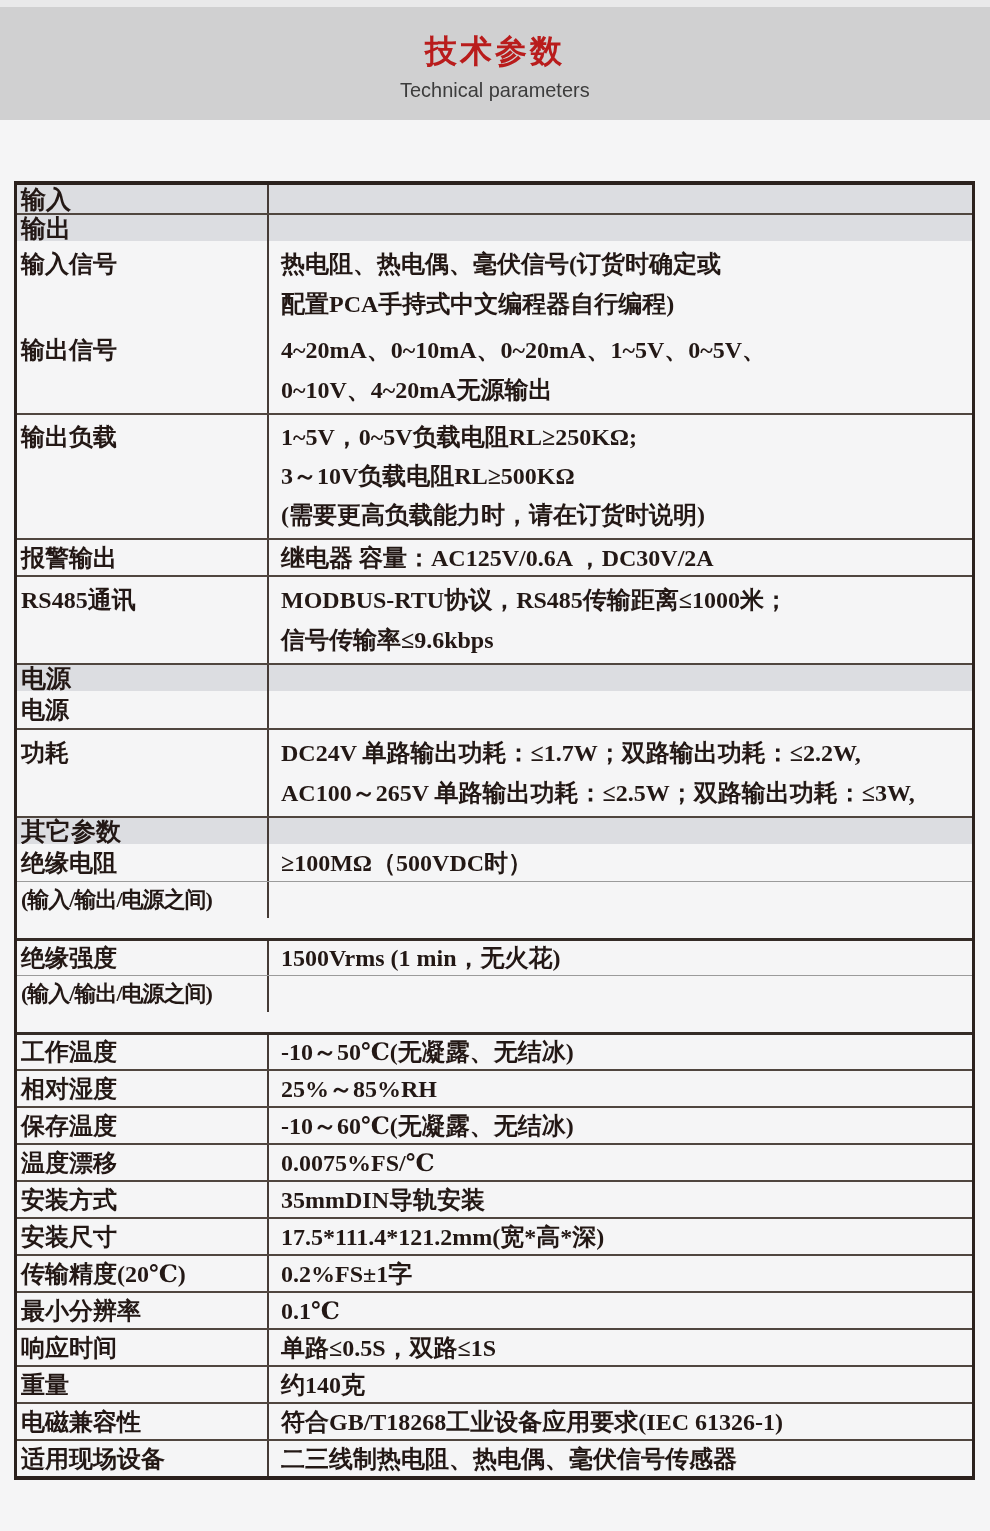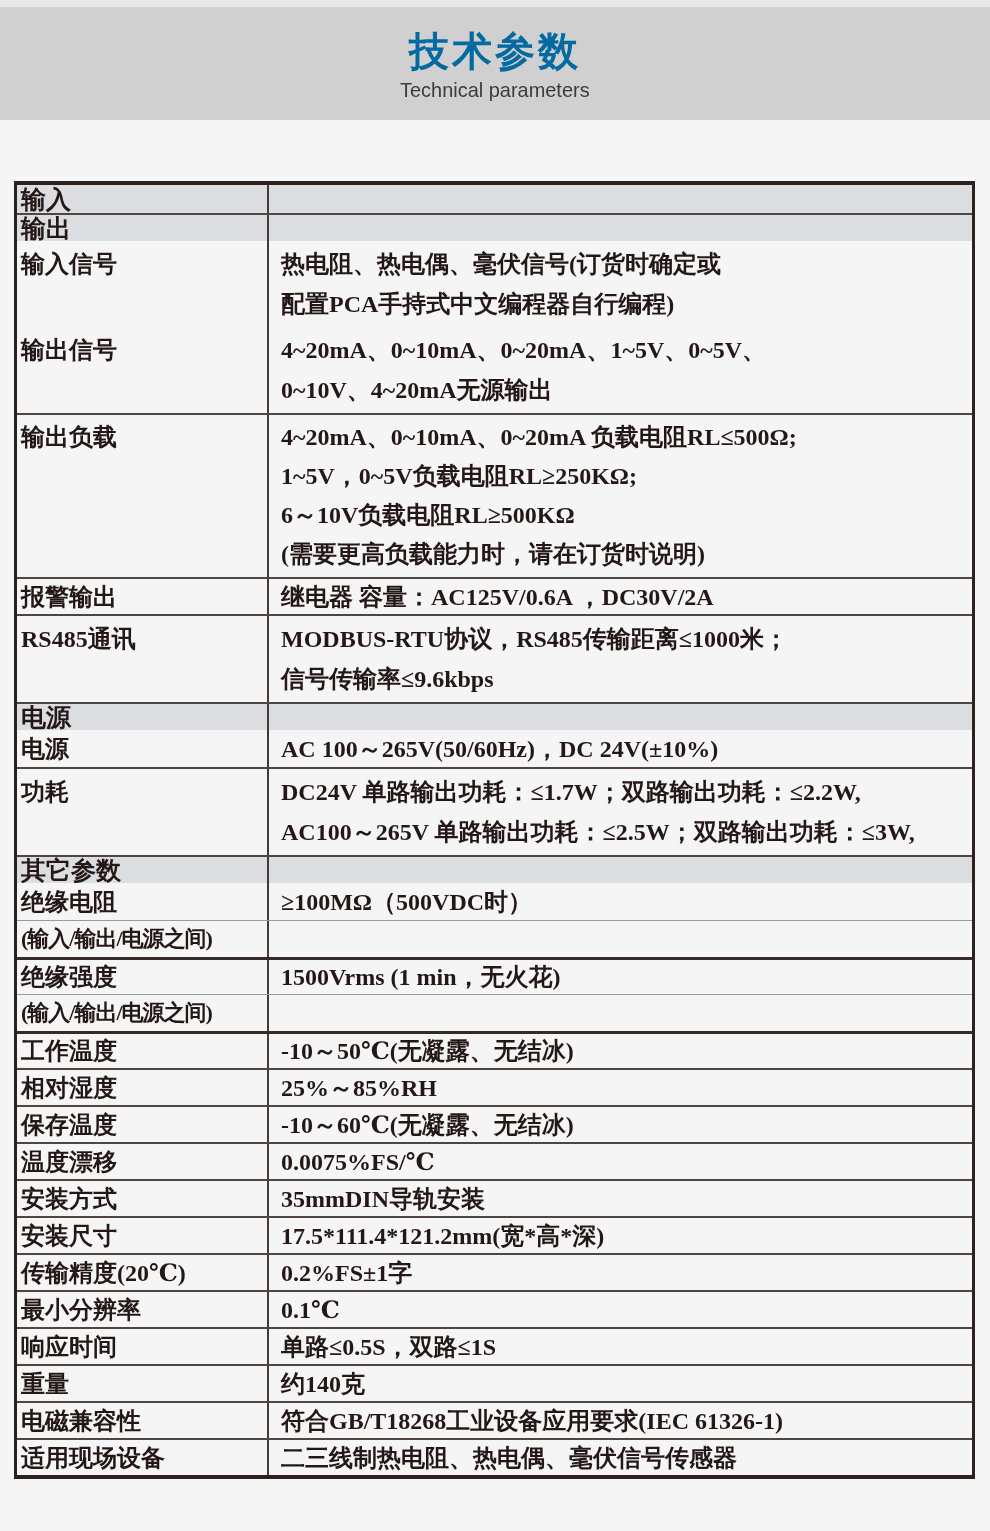--- a/index.html
+++ b/index.html
@@ -11,22 +11,22 @@
     overflow:hidden;
   }
   
   .top-strip{height:7px;background:#e9e9ea;}
   .banner{
     height:113px;background:#d0d0d1;
     display:flex;flex-direction:column;align-items:center;justify-content:center;
   }
   .banner .title{
     font-family:"Liberation Sans","DejaVu Sans",sans-serif;
-    font-weight:bold;font-size:40px;line-height:50px;
-    letter-spacing:3px;color:#0369a1;
+    font-weight:bold;font-size:32px;line-height:50px;
+    letter-spacing:3px;color:#b91c1c;
   }
   .banner .subtitle{
     font-family:"Liberation Sans","DejaVu Sans",sans-serif;
     font-size:21px;line-height:24px;color:#3c3c3c;
     margin-top:2px;transform:scaleX(.95);
   }
   
   .spec-table{
     margin:61px 0 0 14px;
     width:961px;
@@ -58,21 +58,21 @@
   .kind-param.single .cell-value{display:flex;align-items:center;text-align:right;}
   .kind-param.multi .cell-label{align-items:flex-start;padding-top:3px;line-height:40px;}
   .kind-param.multi .cell-value{padding-top:3px;padding-bottom:3px;line-height:40px;}
   .kind-param.lines-4 .cell-value{line-height:39px;}
   .kind-param.lines-4 .cell-label{line-height:39px;}
   .kind-sub{height:37px;border-top:1px solid #9b9b9b;}
   .kind-sub .cell-label{font-size:22px;letter-spacing:-1px;}
   
   .t-row.first{border-top:none;}
   .t-row.after-section{border-top:none;}
-  .t-row.after-sub{border-top:3px solid #352c27;}
+  .t-row.after-sub{border-top:3px solid #352c27;margin-top:20px;}
 </style>
 </head>
 <body>
 
 <div class="top-strip"></div>
 
 <div class="banner">
   <div class="title">技术参数</div>
   <div class="subtitle">Technical parameters</div>
 </div>
@@ -96,23 +96,22 @@
     <div class="t-row kind-param multi lines-2 after-section">
       <div class="cell-label">输出信号</div>
       <div class="cell-value">
         <div class="value-line">4~20mA、0~10mA、0~20mA、1~5V、0~5V、</div>
         <div class="value-line">0~10V、4~20mA无源输出</div>
       </div>
     </div>
     <div class="t-row kind-param multi lines-4">
       <div class="cell-label">输出负载</div>
       <div class="cell-value">
-        <div class="value-line">4~20mA、0~10mA、0~20mA 负载电阻RL≤500Ω;</div>
         <div class="value-line">1~5V，0~5V负载电阻RL≥250KΩ;</div>
-        <div class="value-line">6～10V负载电阻RL≥500KΩ</div>
+        <div class="value-line">3～10V负载电阻RL≥500KΩ</div>
         <div class="value-line">(需要更高负载能力时，请在订货时说明)</div>
       </div>
     </div>
     <div class="t-row kind-param single">
       <div class="cell-label">报警输出</div>
       <div class="cell-value">
         <div class="value-line">继电器  容量：AC125V/0.6A ，DC30V/2A</div>
       </div>
     </div>
     <div class="t-row kind-param multi lines-2">
@@ -121,23 +120,20 @@
         <div class="value-line">MODBUS-RTU协议，RS485传输距离≤1000米；</div>
         <div class="value-line">信号传输率≤9.6kbps</div>
       </div>
     </div>
     <div class="t-row kind-section">
       <div class="cell-label">电源</div>
       <div class="cell-value"></div>
     </div>
     <div class="t-row kind-param single after-section">
       <div class="cell-label">电源</div>
-      <div class="cell-value">
-        <div class="value-line">AC 100～265V(50/60Hz)，DC 24V(±10%)</div>
-      </div>
     </div>
     <div class="t-row kind-param multi lines-2">
       <div class="cell-label">功耗</div>
       <div class="cell-value">
         <div class="value-line">DC24V 单路输出功耗：≤1.7W；双路输出功耗：≤2.2W,</div>
         <div class="value-line">AC100～265V 单路输出功耗：≤2.5W；双路输出功耗：≤3W,</div>
       </div>
     </div>
     <div class="t-row kind-section">
       <div class="cell-label">其它参数</div>

